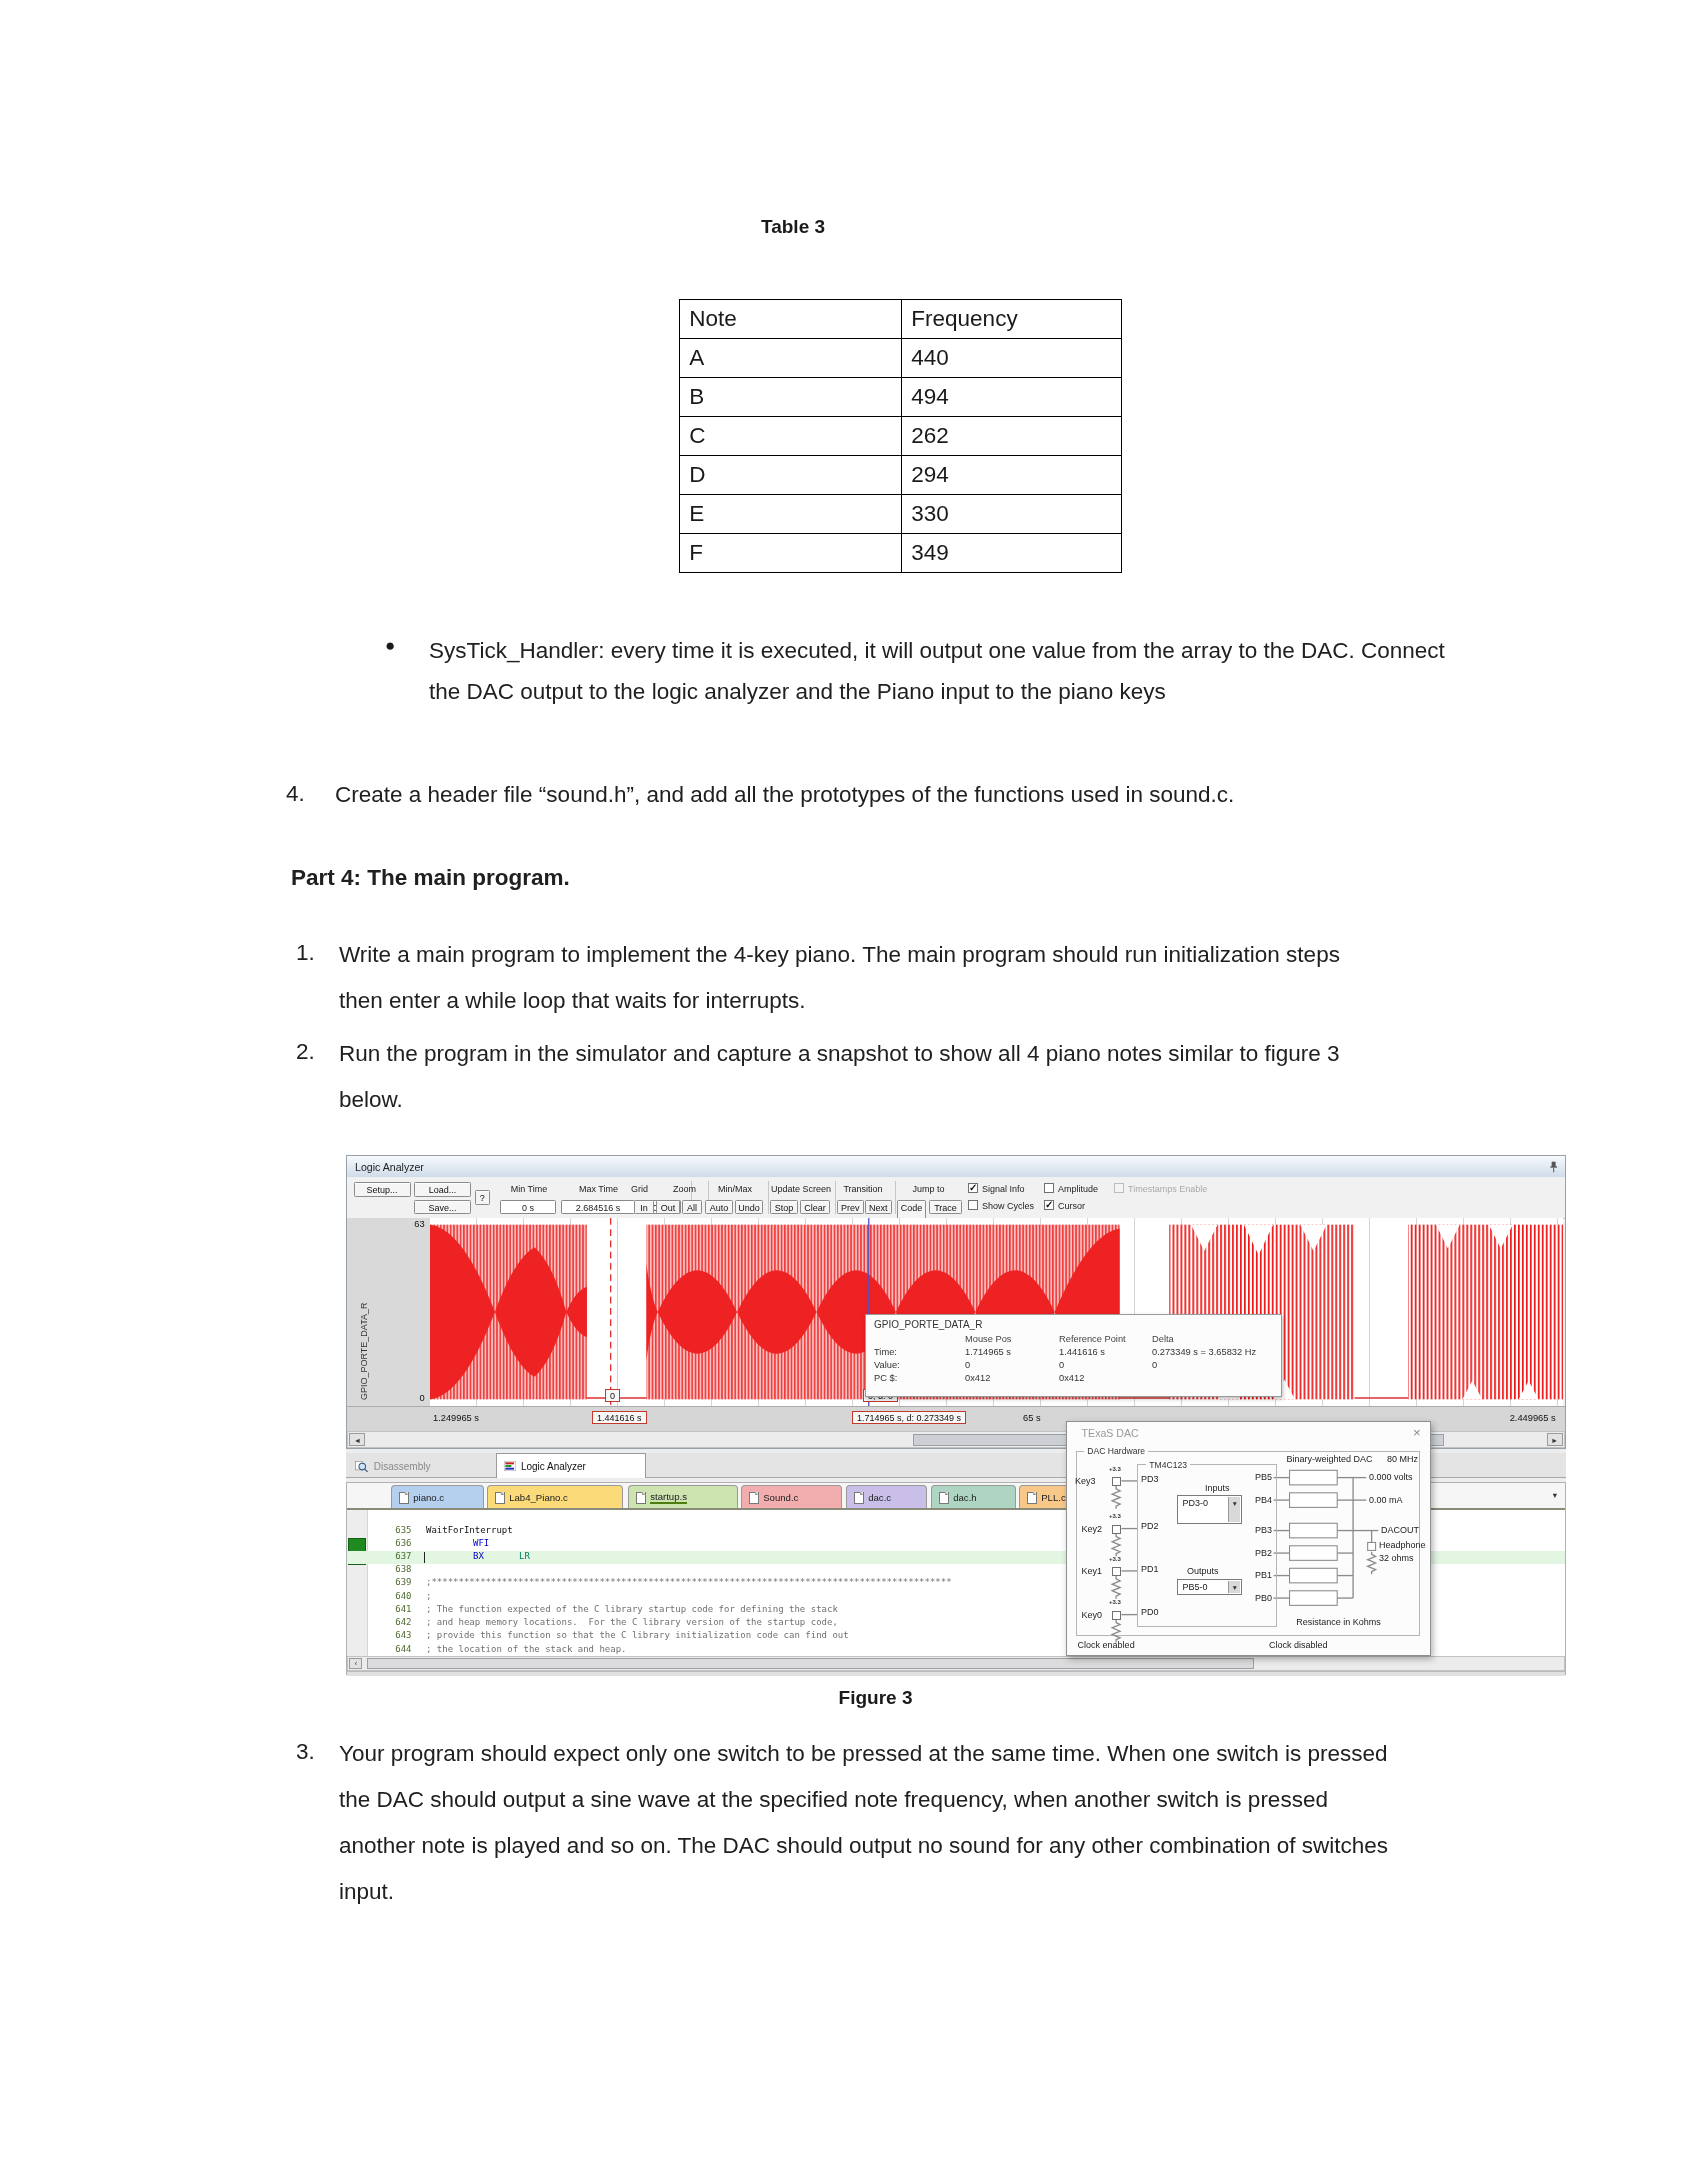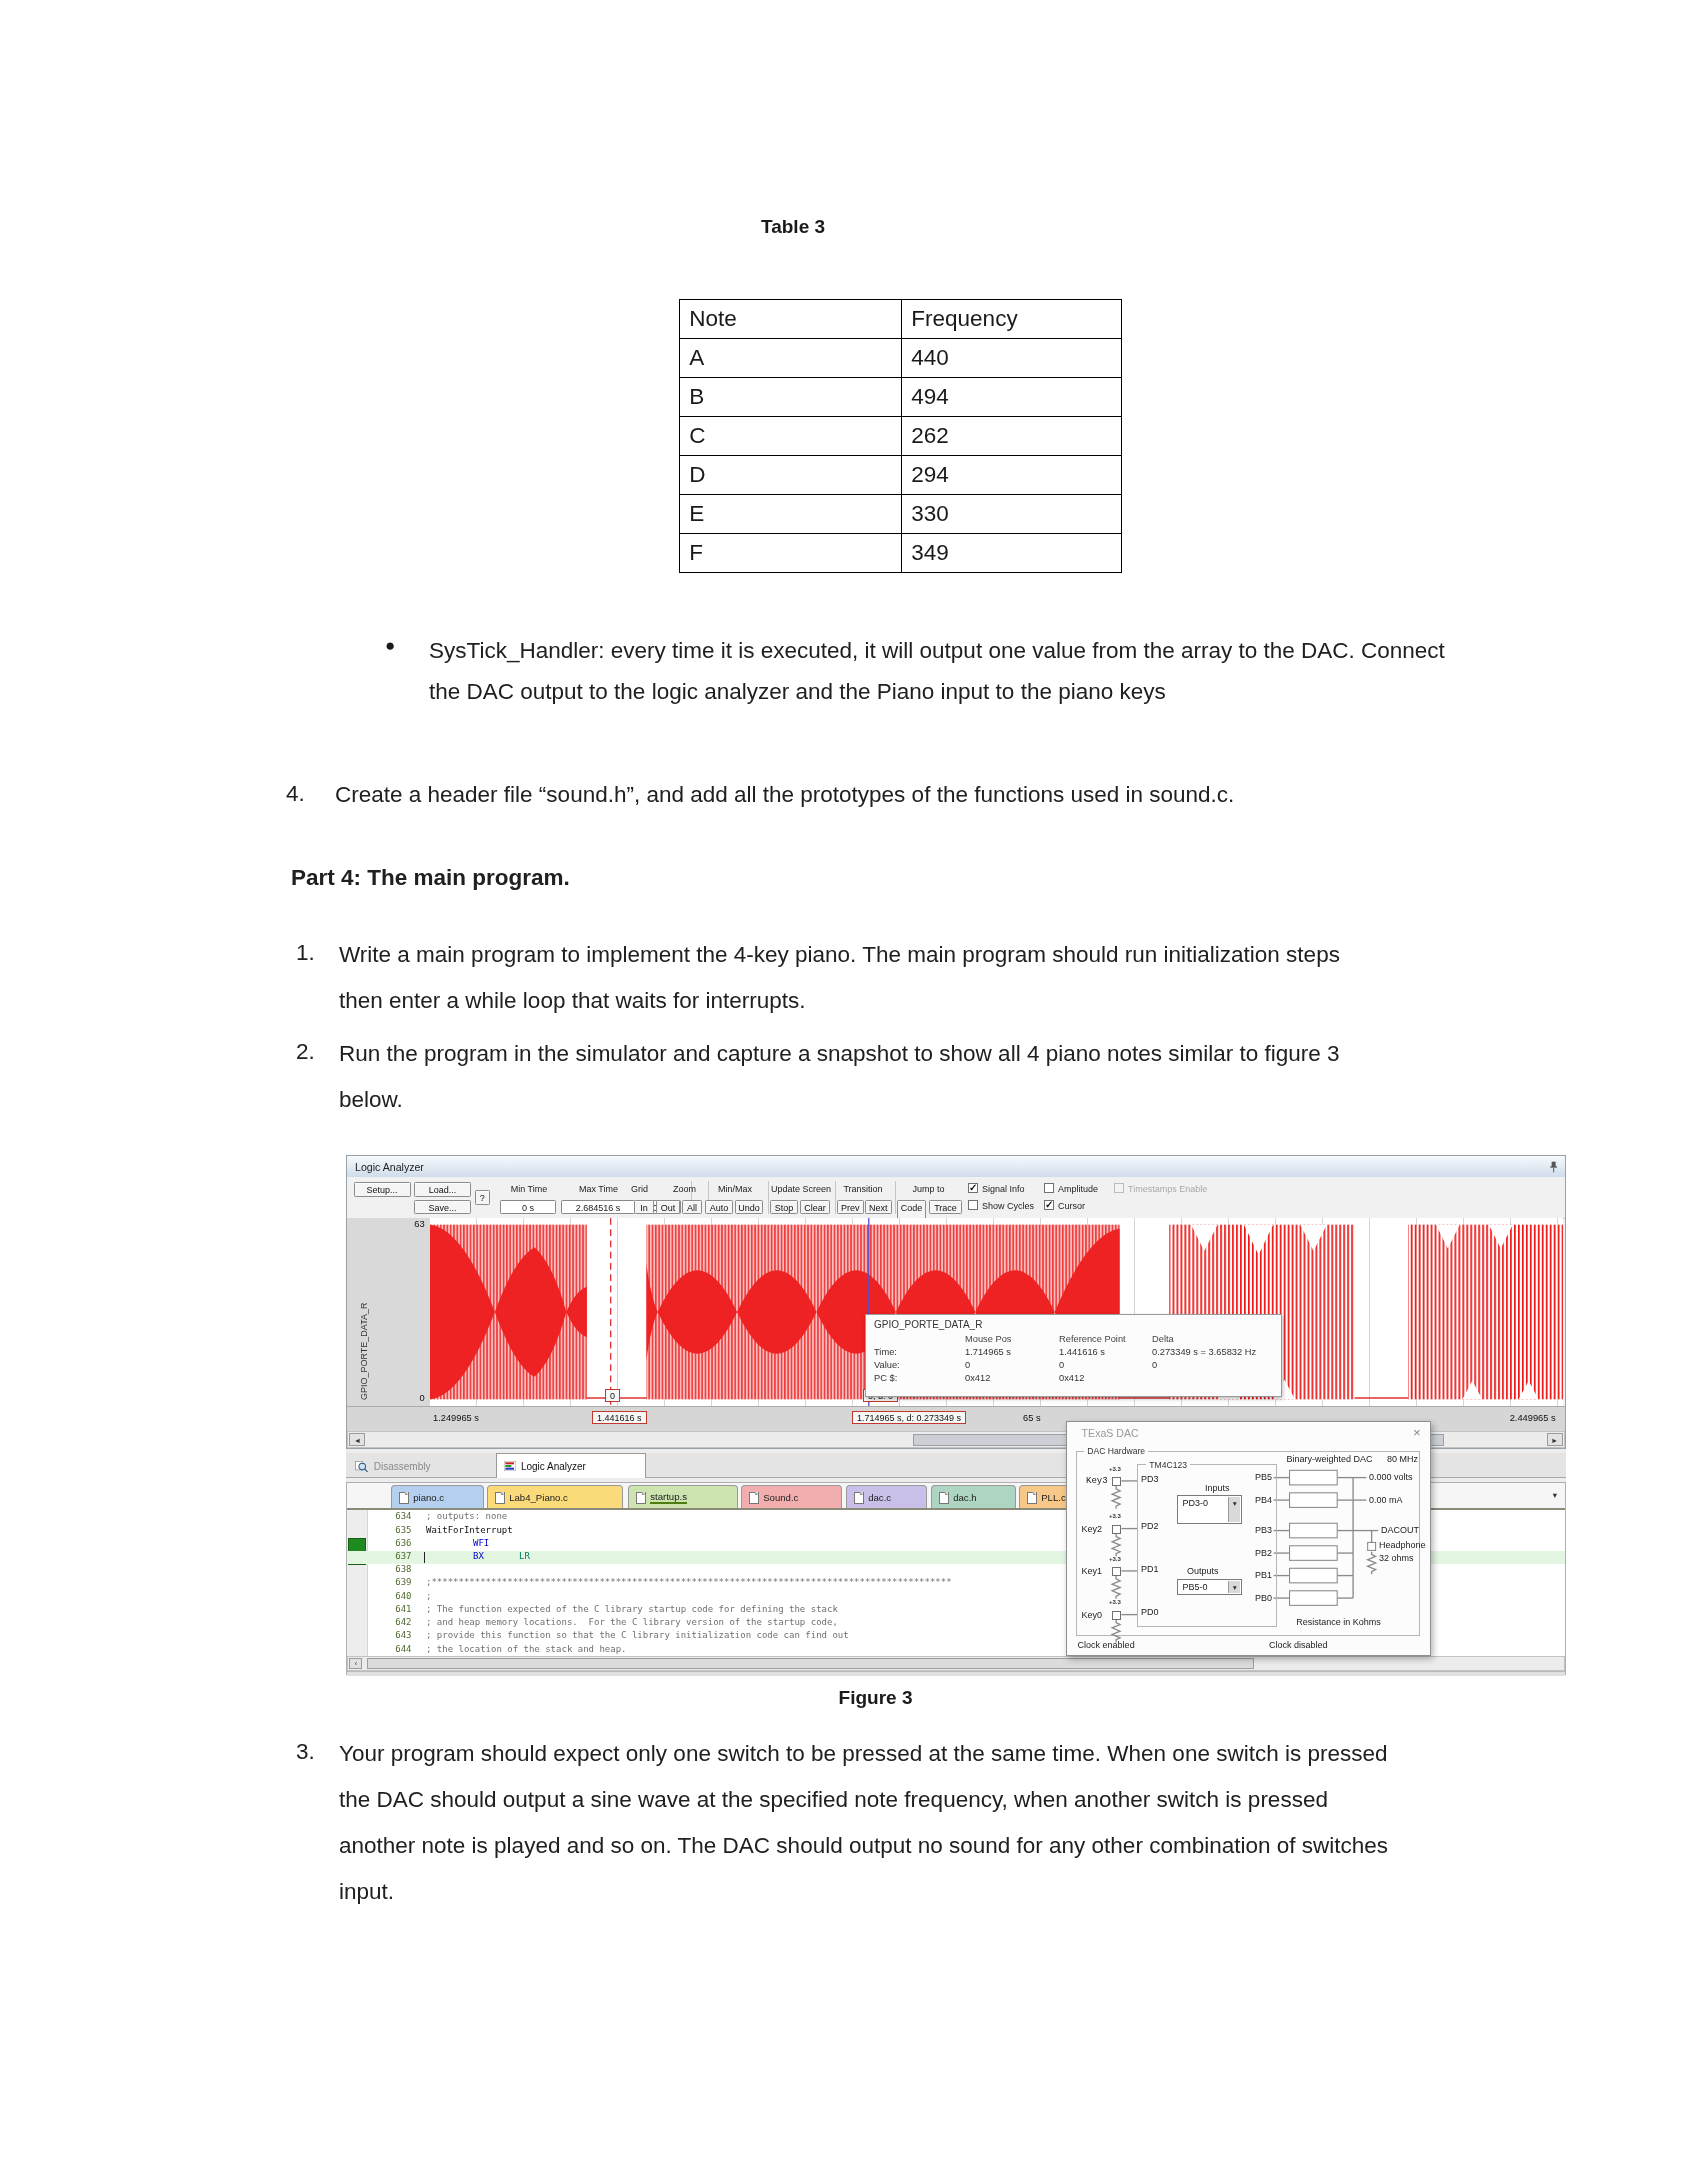--- a/index.html
+++ b/index.html
@@ -312,21 +312,20 @@
       <div class="a" style="left:0;right:0;top:25px;height:2px;background:#8a8a78;"></div>
     </div>
 
     <div class="a" style="left:0;top:27px;right:0;height:146px;background:#fff;overflow:hidden;">
       <div class="a" style="left:0;top:0;width:20px;height:146px;background:#ededed;border-right:0.7px solid #d5d5d5;"></div>
       <div class="a" style="left:1.3px;top:28px;width:18px;height:26.5px;background:#1f8a1f;border:0.7px solid #146014;box-sizing:border-box;"></div>
       <div class="a" style="left:2.6px;top:41px;color:#ffe033;font-weight:bold;font-size:10px;line-height:12px;">»</div>
       <div class="a" style="left:0;top:41px;width:100%;height:13.2px;background:#e2f6e2;"></div>
       <div class="a" style="left:77px;top:42px;width:1.3px;height:10.6px;background:#222;"></div>
 
-      <div class="codeline" style="top:1.3px;"><span class="lnum">634</span><span class="ctext">; outputs: none</span></div>
       <div class="codeline" style="top:14.6px;"><span class="lnum">635</span><span class="ctext plain">WaitForInterrupt</span></div>
       <div class="codeline" style="top:28px;"><span class="lnum">636</span><span class="ctext kw" style="left:126px;">WFI</span></div>
       <div class="codeline" style="top:41px;"><span class="lnum">637</span><span class="ctext kw" style="left:126px;">BX</span><span class="ctext op" style="left:172px;">LR</span></div>
       <div class="codeline" style="top:54px;"><span class="lnum">638</span></div>
       <div class="codeline" style="top:67px;"><span class="lnum">639</span><span class="ctext">;************************************************************************************************</span></div>
       <div class="codeline" style="top:81px;"><span class="lnum">640</span><span class="ctext">;</span></div>
       <div class="codeline" style="top:94px;"><span class="lnum">641</span><span class="ctext">; The function expected of the C library startup code for defining the stack</span></div>
       <div class="codeline" style="top:107px;"><span class="lnum">642</span><span class="ctext">; and heap memory locations.  For the C library version of the startup code,</span></div>
       <div class="codeline" style="top:120px;"><span class="lnum">643</span><span class="ctext">; provide this function so that the C library initialization code can find out</span></div>
       <div class="codeline" style="top:134px;"><span class="lnum">644</span><span class="ctext">; the location of the stack and heap.</span></div>
@@ -381,21 +380,21 @@
         <rect x="336" y="73" width="72" height="22"></rect>
           <rect x="336" y="107" width="72" height="22"></rect>
         <rect x="336" y="153" width="72" height="22"></rect>
           <rect x="336" y="187" width="72" height="22"></rect>
         <rect x="336" y="221" width="72" height="22"></rect>
           <rect x="336" y="255" width="72" height="22"></rect>
         <rect x="454" y="182" width="12" height="12"></rect>
       </g>
     </svg>
 
-    <div class="a dlbl" style="left:19px;top:54px;font-family:Liberation Mono, monospace;">Key3</div>
+    <div class="a dlbl" style="left:8px;top:54px;">Key3</div>
     <div class="cb a" style="left:45px;top:55px;width:8.6px;height:8.6px;"></div>
     <div class="a tiny" style="left:42px;top:44px;">+3.3</div>
     <div class="a dlbl" style="left:14.6px;top:102px;">Key2</div>
     <div class="cb a" style="left:45px;top:103px;width:8.6px;height:8.6px;"></div>
     <div class="a tiny" style="left:42px;top:91px;">+3.3</div>
     <div class="a dlbl" style="left:14.6px;top:144px;">Key1</div>
     <div class="cb a" style="left:45px;top:145px;width:8.6px;height:8.6px;"></div>
     <div class="a tiny" style="left:42px;top:134px;">+3.3</div>
     <div class="a dlbl" style="left:14.6px;top:188px;">Key0</div>
     <div class="cb a" style="left:45px;top:189px;width:8.6px;height:8.6px;"></div>

